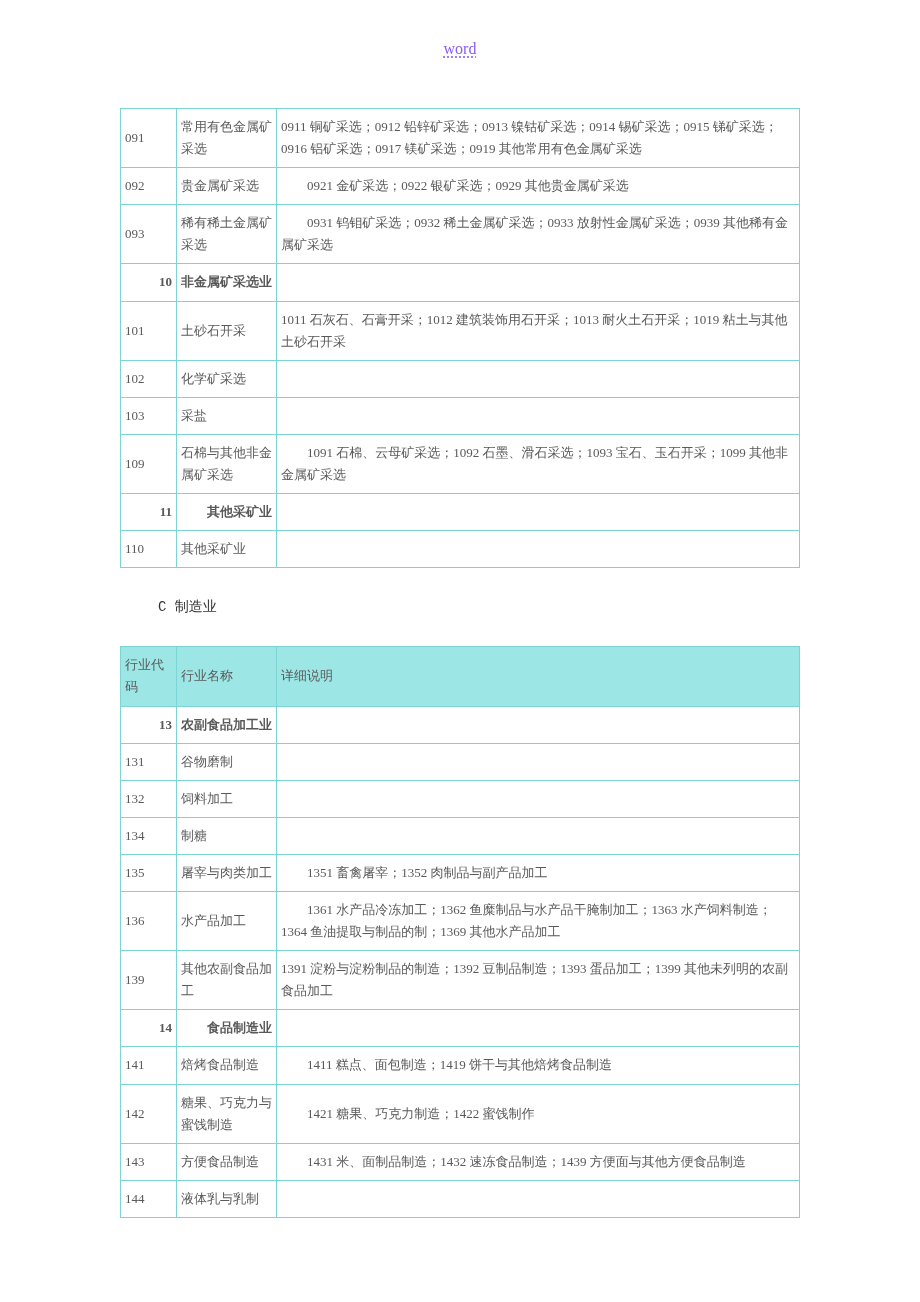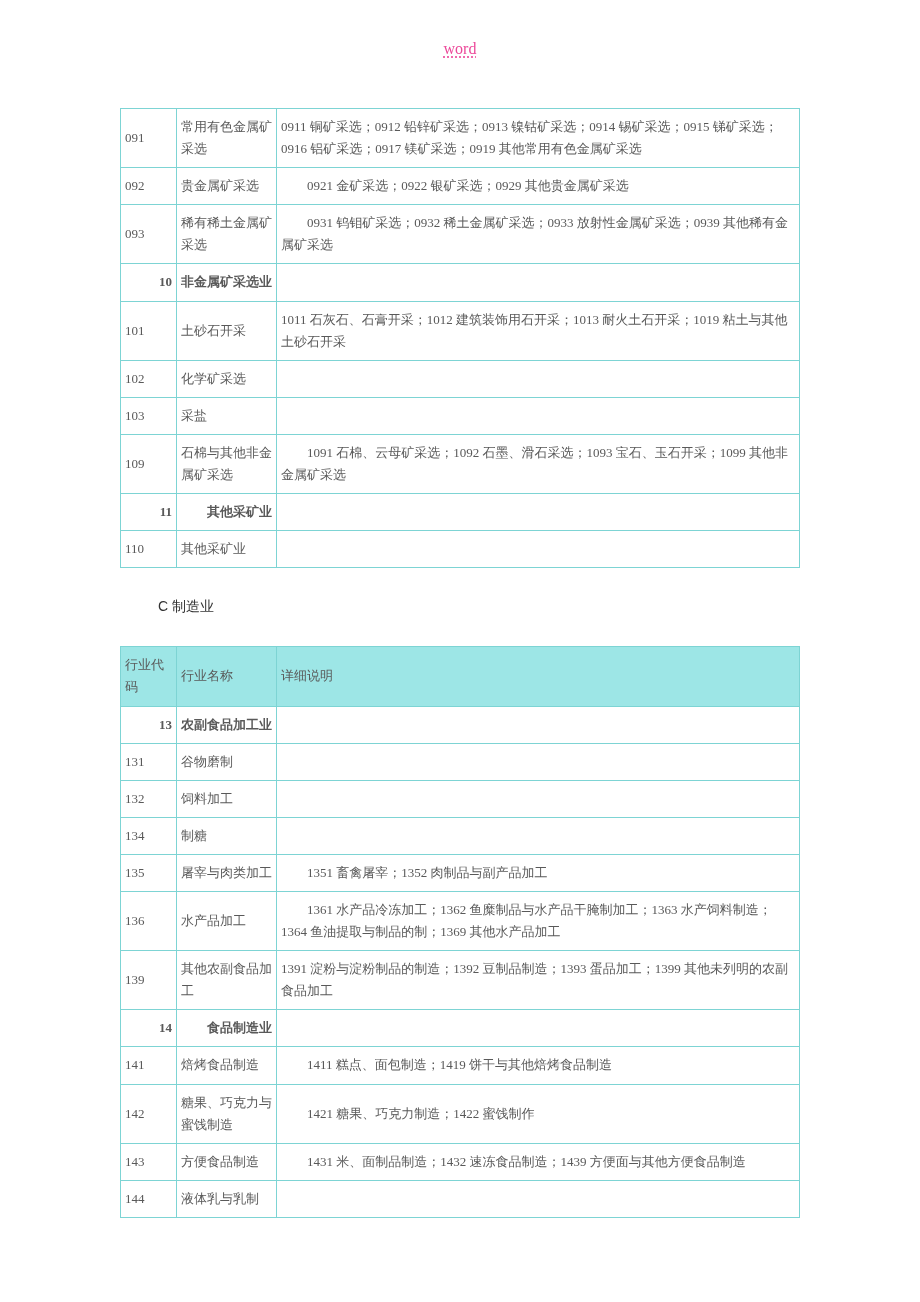--- a/index.html
+++ b/index.html
@@ -10,21 +10,21 @@
       background: #fff;
       width: 920px;
       margin: 0 auto;
       padding: 40px 0 60px;
     }
     .header-link {
       text-align: center;
       margin-bottom: 50px;
     }
     .header-link span {
-      color: #ec4899;
+      color: #8b5cf6;
       text-decoration: underline dotted;
       text-underline-offset: 3px;
       font-size: 16px;
     }
     .page-wrap {
       width: 680px;
       margin: 0 auto;
     }
     table {
       width: 100%;
@@ -38,21 +38,21 @@
       text-align: left;
       line-height: 1.7;
     }
     .col-code { width: 56px; }
     .col-name { width: 100px; }
     .bold { font-weight: bold; text-align: right; }
     .table2-header td {
       background: #9de6e6;
     }
     .section-title {
-      font-family: Liberation Sans, sans-serif;
+      font-family: Liberation Mono, monospace;
       font-size: 14px;
       margin: 30px 0 30px 38px;
       color: #333;
     }
   </style>
 </head>
 <body>
 
 <div class="header-link">
   <span>word</span>

